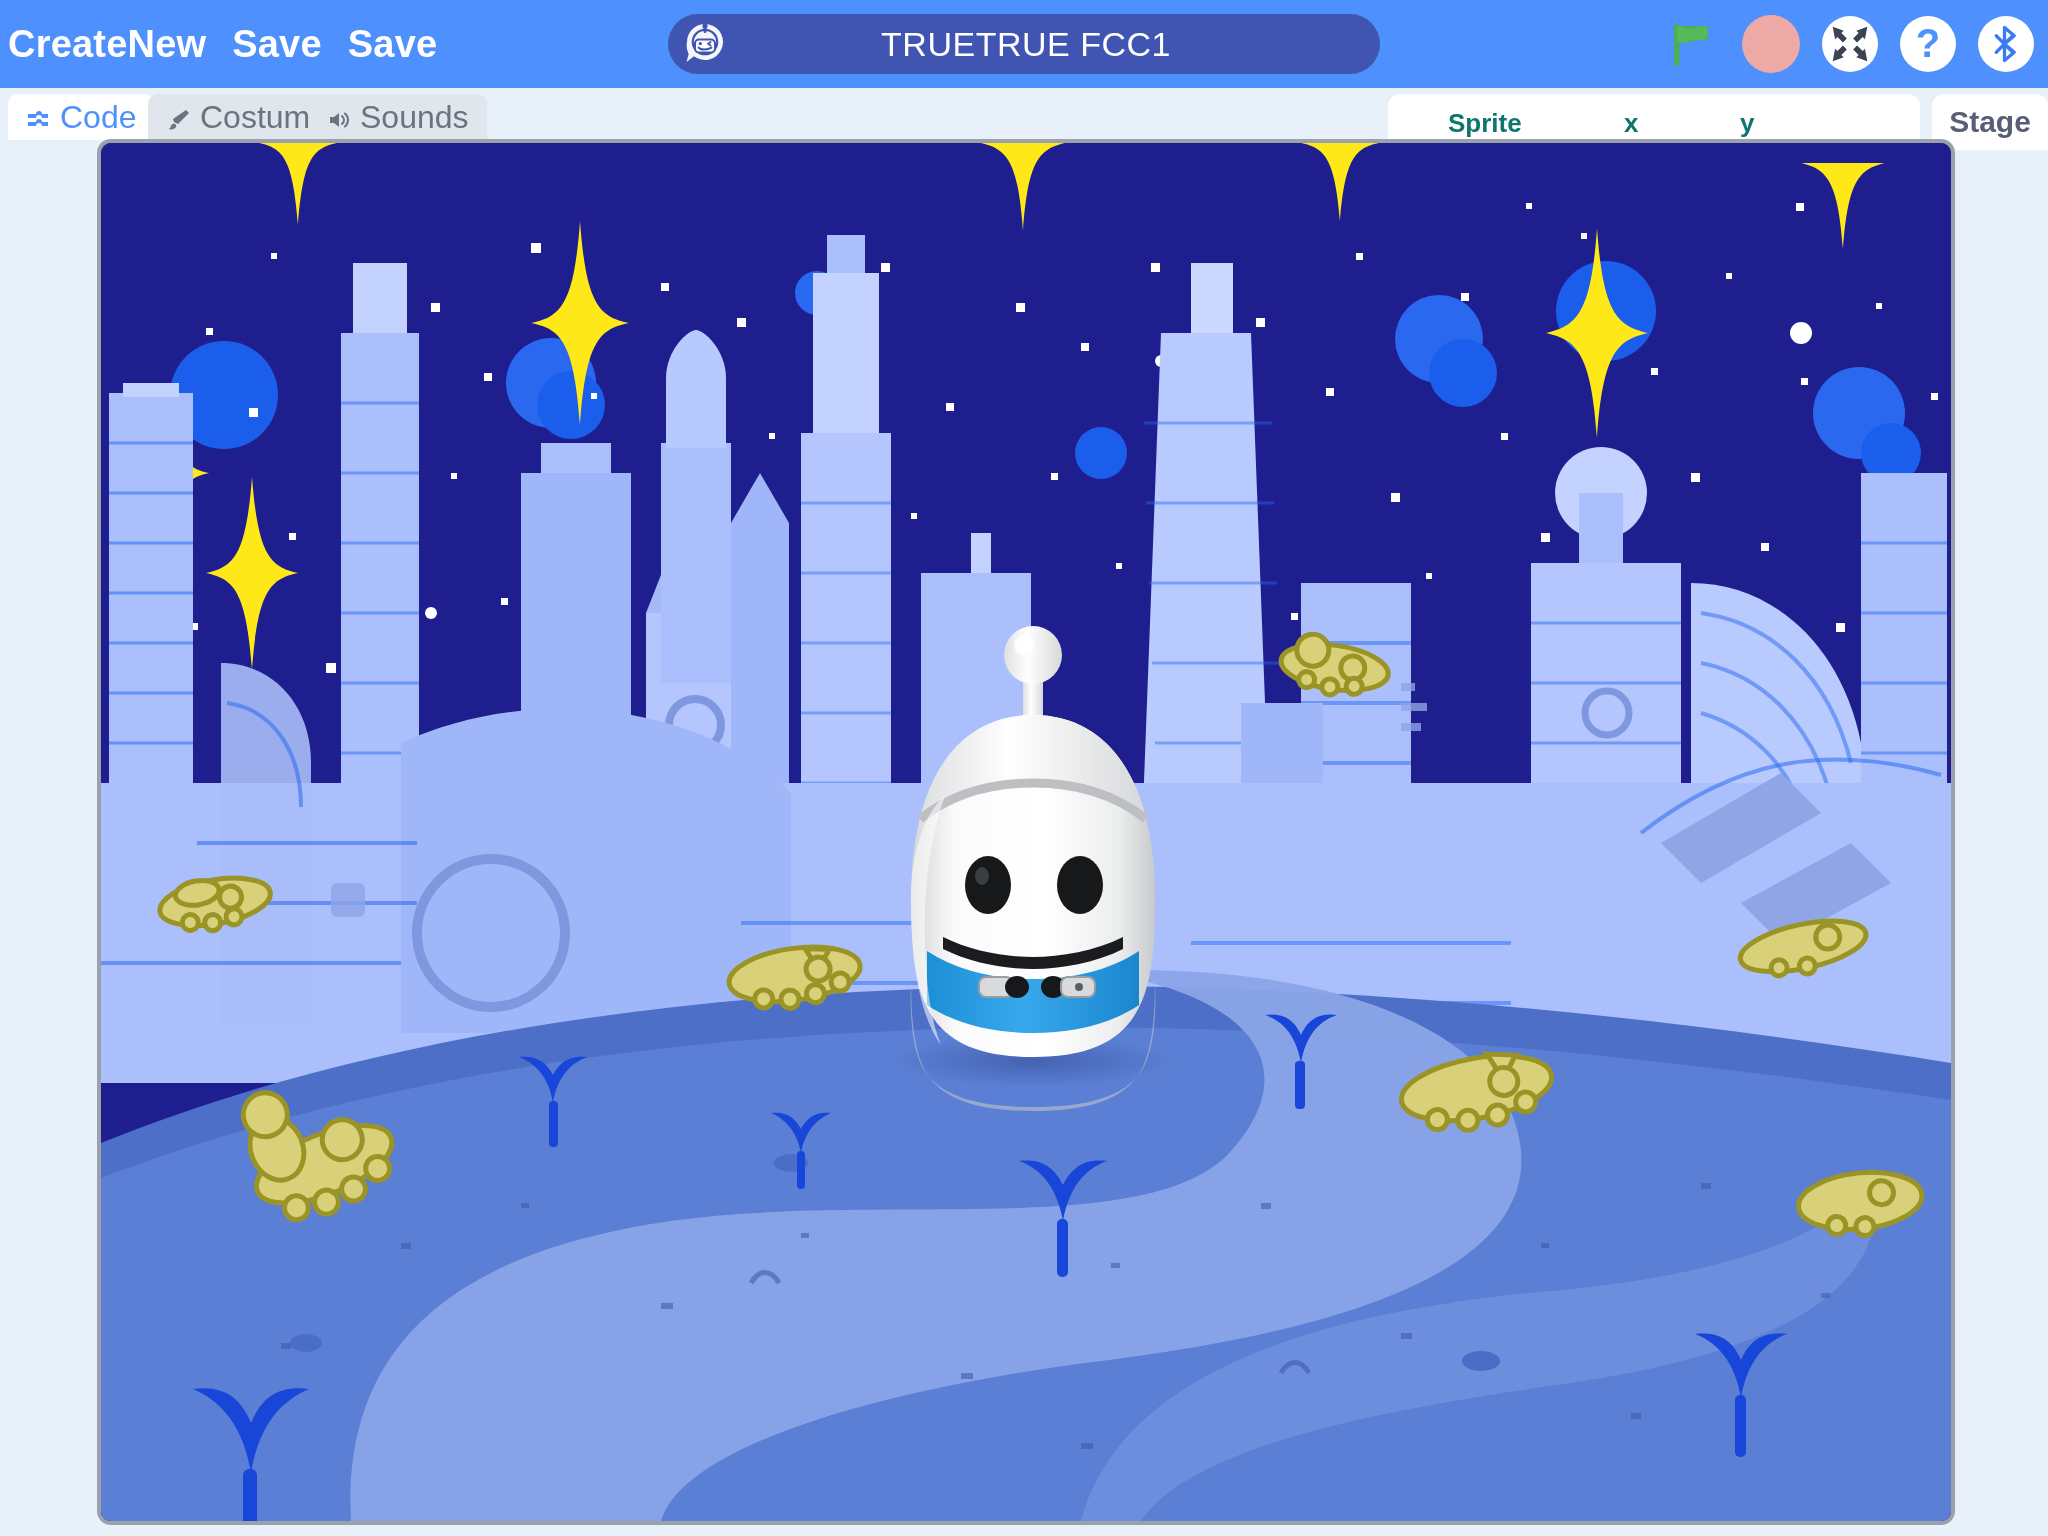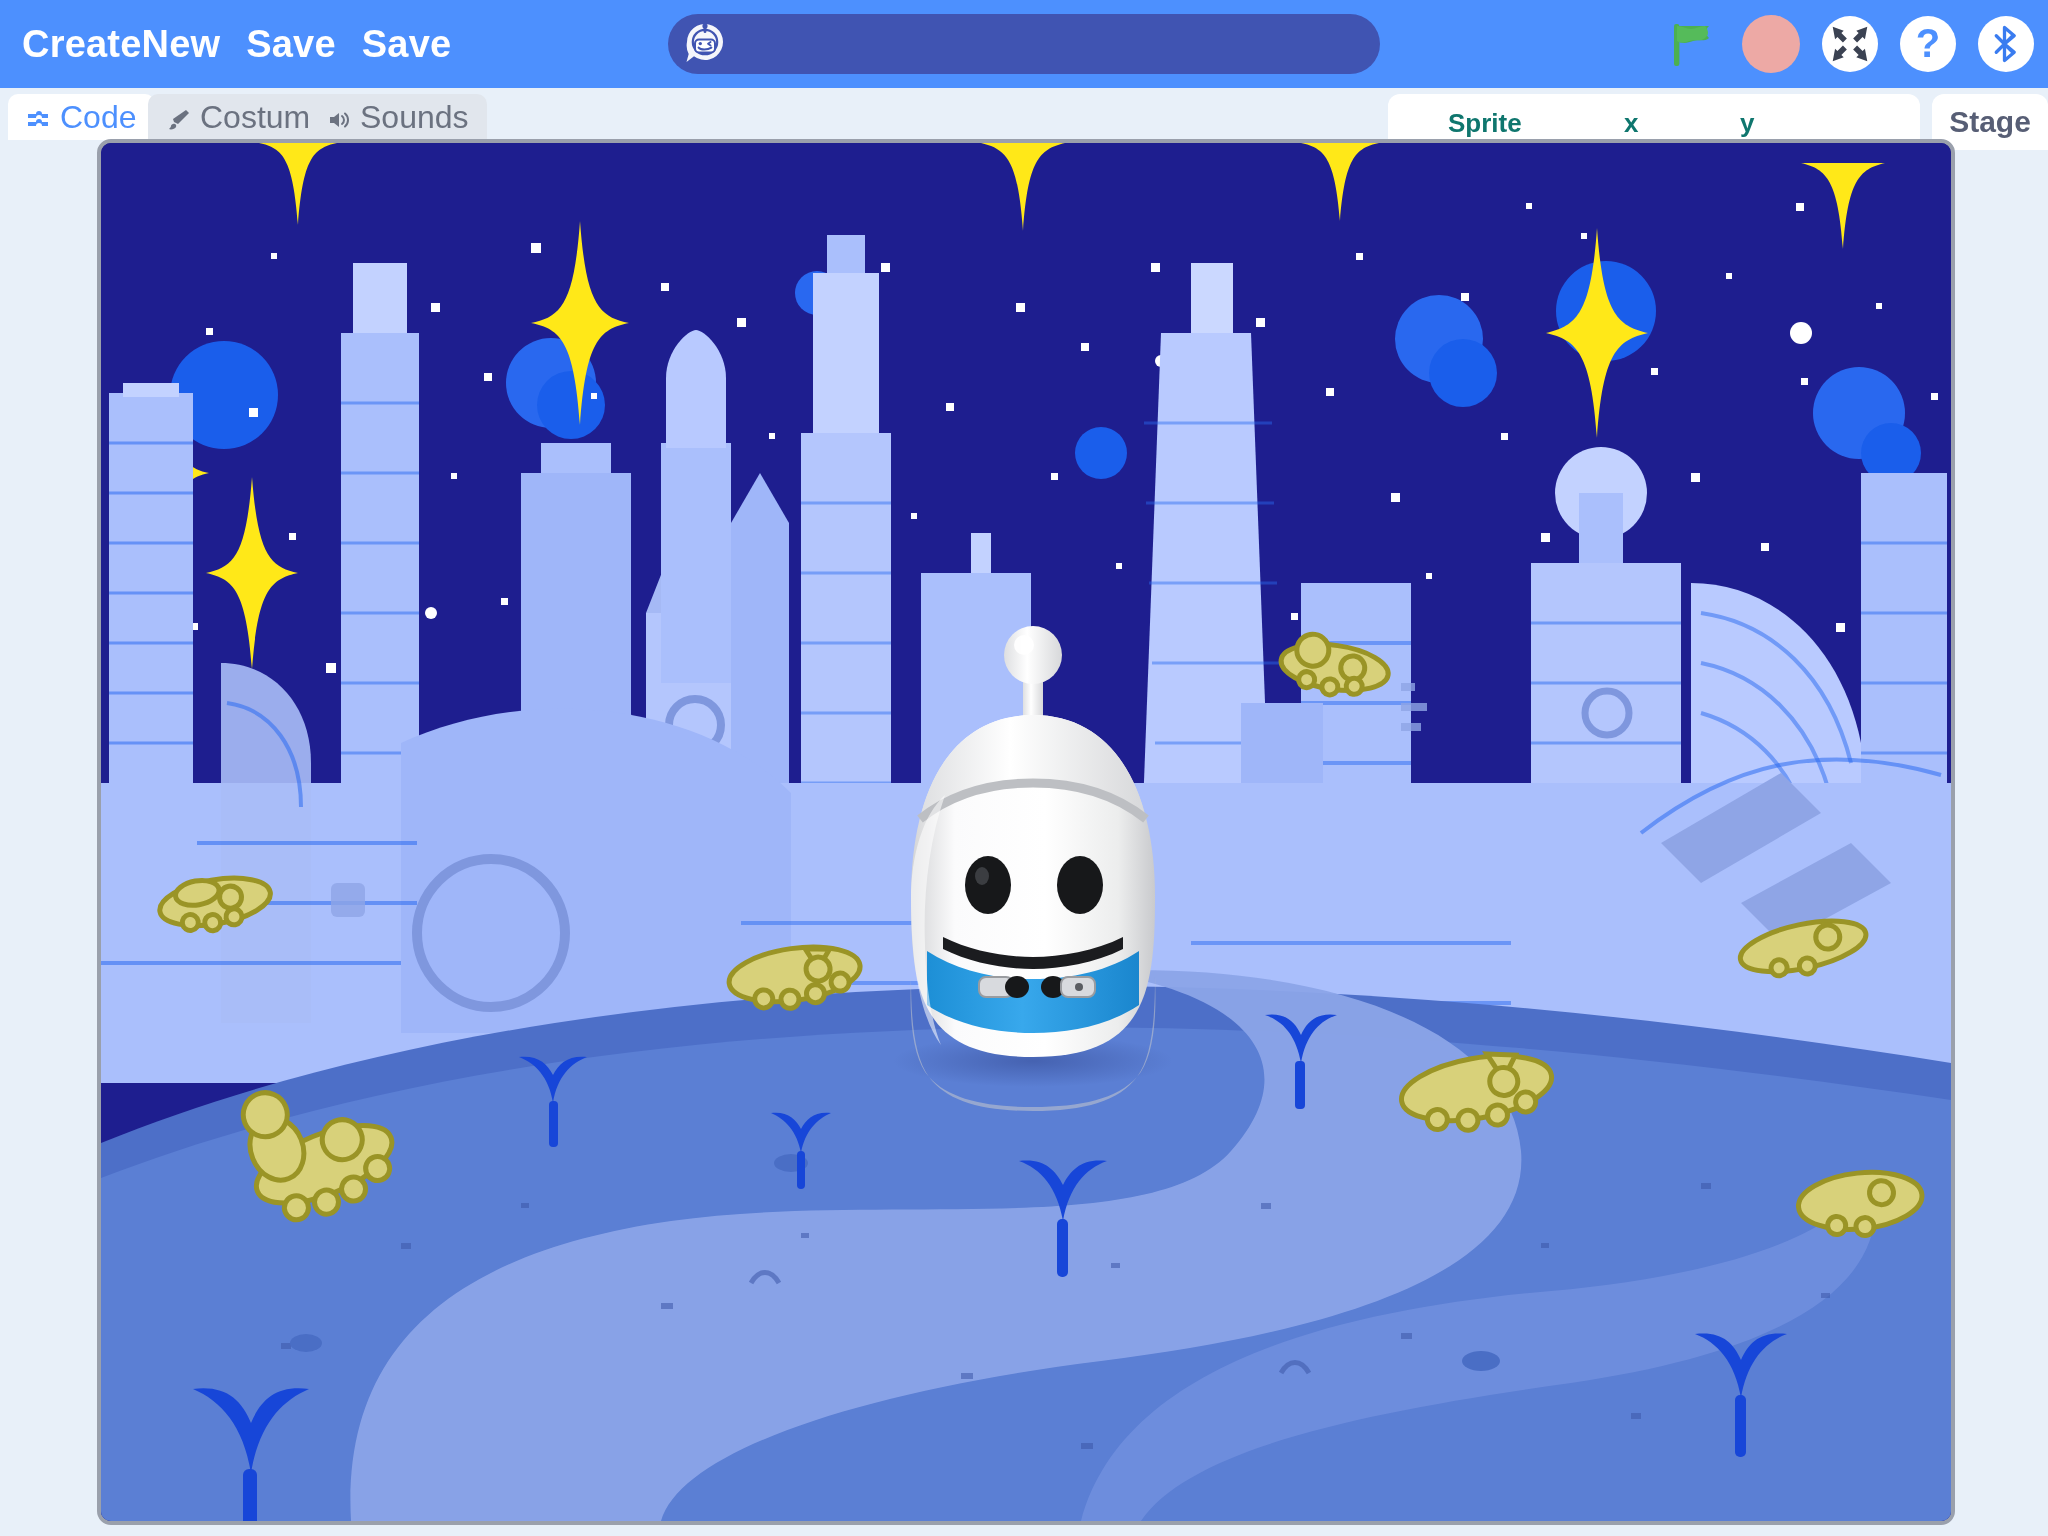--- a/index.html
+++ b/index.html
@@ -12,21 +12,21 @@
 
   
   .menubar {
     position: absolute; left: 0; top: 0;
     width: 2048px; height: 88px;
     background: #4d90fe;
     display: flex; align-items: center;
   }
   .menu-left {
     display: flex; align-items: flex-start;
-    margin-left: 22px;
+    margin-left: 8px;
     gap: 26px;
   }
   .menu-item {
     color: #ffffff;
     font-size: 38px;
     font-weight: bold;
     letter-spacing: 0.2px;
     white-space: nowrap;
     cursor: pointer;
   }
@@ -154,20 +154,21 @@
         <path d="M5 21a18 18 0 1 1 7 14.2L4.5 41l2.2-8.1A17.8 17.8 0 0 1 5 21z" fill="#ffffff" opacity="0.95"></path>
         <circle cx="23" cy="21" r="12.2" fill="none" stroke="#4054b2" stroke-width="2.2"></circle>
         <rect x="21.6" y="6" width="2.8" height="6" rx="1.3" fill="#4054b2"></rect>
         <circle cx="23" cy="5" r="2.6" fill="#4054b2"></circle>
         <rect x="13" y="18.5" width="20" height="13" rx="4" fill="#ffffff" stroke="#4054b2" stroke-width="2"></rect>
         <circle cx="18.3" cy="22.6" r="1.7" fill="#4054b2"></circle>
         <path d="M28.6 20.9l-2.6 1.8 2.6 1.8" fill="none" stroke="#4054b2" stroke-width="1.8" stroke-linecap="round" stroke-linejoin="round"></path>
         <path d="M16.6 26.6c1.9 2.5 9 2.5 12.8 0" fill="none" stroke="#4054b2" stroke-width="2" stroke-linecap="round"></path>
       </svg>
     </div>
+    <div class="title-text">TRUETRUE FCC1</div>
   </div>
 
   <div class="menu-right">
 
     <div class="ctrl flag-icon">
       <svg viewBox="0 0 56 56" width="56" height="56" aria-hidden="true">
         <g>
           <rect x="10" y="8" width="5.4" height="42" rx="2.2" fill="#4cb050"></rect>
           <path d="M13 10h32c-4 4-4 8 0 12-4 4-11 1-16 3s-11 3-16 0z" fill="#4cb050"></path>
           <path d="M13 10c6 0 9 3 14 3s8-3 14-3c4 5 4 9 0 12-4 4-11 1-16 3s-9 2-12 0z" fill="#55bb5a"></path>

